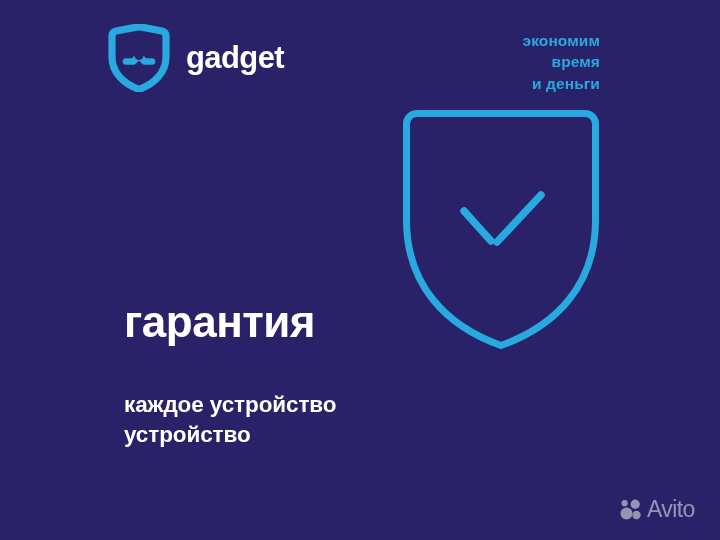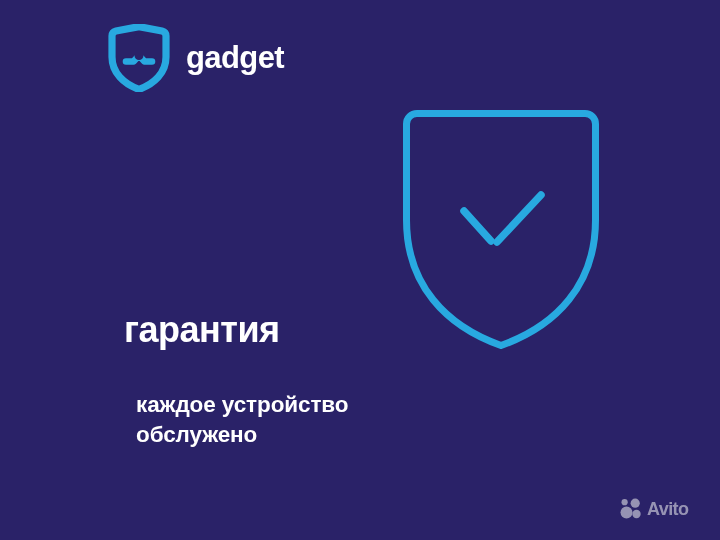--- a/index.html
+++ b/index.html
@@ -68,56 +68,55 @@
     top: 105px;
     width: 210px;
     height: 250px;
   }
   #shield-illustration svg { display: block; width: 100%; height: 100%; }
 
   
   #headline {
     position: absolute;
     left: 124px;
-    top: 312px;
+    top: 300px;
     color: #ffffff;
-    font-size: 36px;
+    font-size: 44px;
     font-weight: 700;
     letter-spacing: -0.5px;
     line-height: 1;
     white-space: nowrap;
   }
   #bodycopy {
     position: absolute;
     left: 124px;
     top: 390px;
     color: #ffffff;
     font-size: 22.5px;
     font-weight: 700;
     line-height: 1.33;
     letter-spacing: -0.1px;
-    margin-left: 12px;
   }
   .body-line { display: block; white-space: nowrap; }
 
   
   #avito-watermark {
     position: absolute;
     left: 620px;
     top: 498px;
     display: flex;
     align-items: center;
     gap: 5px;
     opacity: 0.62;
   }
   #avito-dots { width: 22px; height: 22px; display: block; flex: 0 0 auto; }
   #avito-wordmark {
     color: #d9d9e2;
-    font-size: 18px;
-    font-weight: 700;
+    font-size: 23px;
+    font-weight: 400;
     letter-spacing: -0.6px;
     line-height: 1;
   }
 </style>
 </head>
 <body>
 
 <div id="poster">
 
   <div id="brand-lockup">
@@ -128,35 +127,40 @@
         <path d="M18.5 37.5 L27.5 37.5 L33 31 L38.5 37.5 L47.5 37.5" fill="none" stroke="#2a2268" stroke-width="8.5" stroke-linejoin="round" stroke-linecap="round"></path>
         <path d="M20 37.5 L27.5 37.5 L33 31.6 L38.5 37.5 L46 37.5" fill="none" stroke="#28a9e0" stroke-width="6.6" stroke-linejoin="round" stroke-linecap="round"></path>
         <path d="M33 31.6 L33 14" fill="none" stroke="#2a2268" stroke-width="9" stroke-linecap="round"></path>
       </svg>
     </span>
     <span id="brand-wordmark">
       <span class="wordmark-line">gadget</span>
     </span>
   </div>
 
+  <div id="tagline">
+    <span class="tagline-line">экономим</span>
+    <span class="tagline-line">время</span>
+    <span class="tagline-line">и деньги</span>
+  </div>
 
   <div id="shield-illustration">
     <svg viewBox="0 0 210 250" xmlns="http://www.w3.org/2000/svg" aria-hidden="true">
       <path d="M10.5 19 C10.5 13.2 15.2 8.5 21 8.5 L189 8.5 C194.8 8.5 199.5 13.2 199.5 19
                L199.5 115 C199.5 180 160 221 105 240.5 C50 221 10.5 180 10.5 115 Z" fill="none" stroke="#28a9e0" stroke-width="7" stroke-linejoin="round" stroke-linecap="round"></path>
       <path d="M68 106 L95 136" fill="none" stroke="#28a9e0" stroke-width="7.5" stroke-linecap="round"></path>
       <path d="M101 137 L145 90" fill="none" stroke="#28a9e0" stroke-width="7.5" stroke-linecap="round"></path>
     </svg>
   </div>
 
   <div id="headline">гарантия</div>
 
   <div id="bodycopy">
     <span class="body-line">каждое устройство</span>
-    <span class="body-line">обслужено</span>
+    <span class="body-line">устройство</span>
   </div>
 
   <div id="avito-watermark">
     <span id="avito-dots">
       <svg viewBox="0 0 22 22" xmlns="http://www.w3.org/2000/svg" aria-hidden="true">
         <circle cx="6.5" cy="14.5" r="6" fill="#d9d9e2"></circle>
         <circle cx="16.5" cy="16" r="4.2" fill="#d9d9e2"></circle>
         <circle cx="15.2" cy="5.2" r="4.6" fill="#d9d9e2"></circle>
         <circle cx="4.6" cy="4.2" r="3.1" fill="#d9d9e2"></circle>
       </svg>

